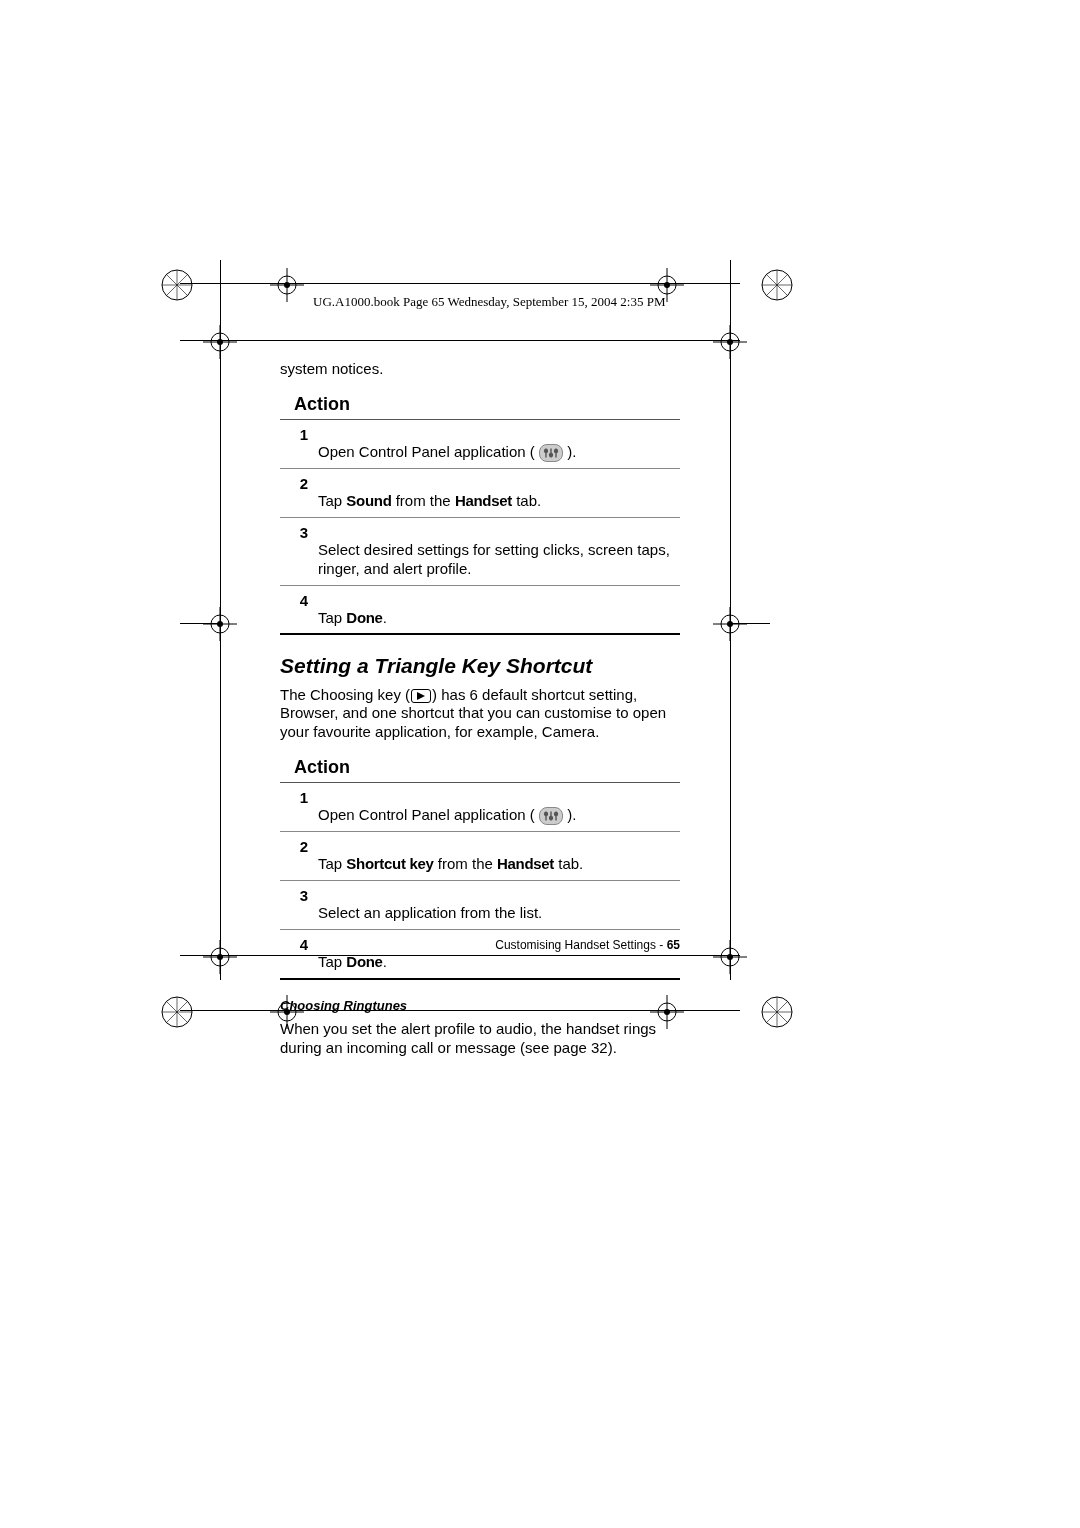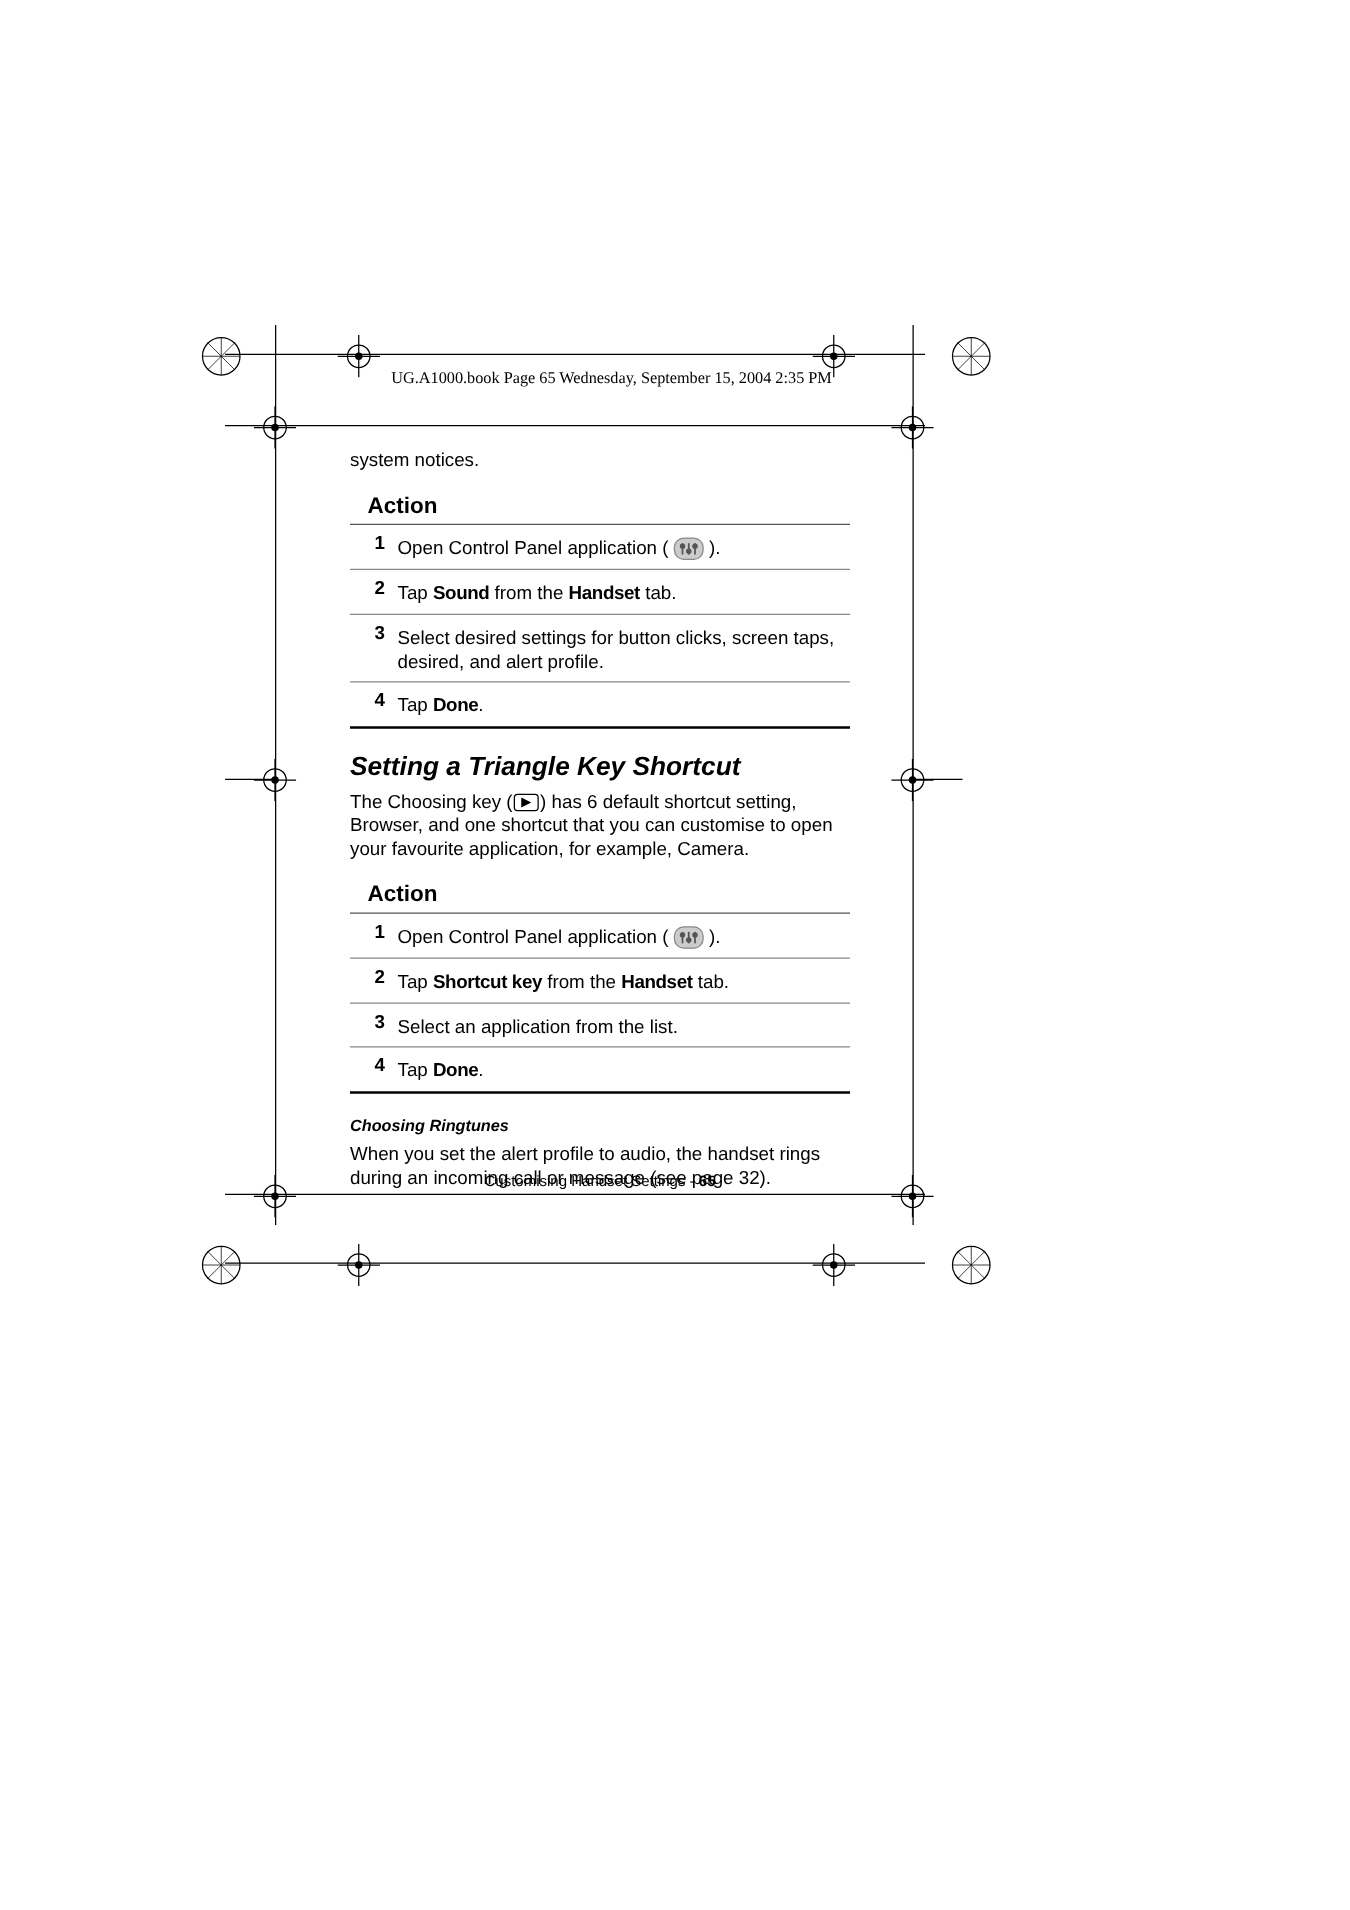--- a/index.html
+++ b/index.html
@@ -48,21 +48,21 @@
   .step-num {
     display: table-cell;
     width: 28px;
     font-weight: bold;
     padding: 6px 0 6px 0;
     vertical-align: top;
     text-align: right;
   }
   .step-text {
     display: table-cell;
-    padding: 10px 4px 6px 10px;
+    padding: 23px 4px 6px 10px;
     vertical-align: top;
   }
   .step-sep {
     border-top: 1px solid #888;
   }
   .steps-end {
     border-top: 2px solid #000;
     height: 0;
     margin-bottom: 18px;
   }
@@ -85,21 +85,21 @@
     font-style: italic;
     font-weight: bold;
     font-size: 13px;
     margin: 16px 0 6px 0;
   }
   .footer {
     position: absolute;
     left: 280px;
     top: 938px;
     width: 400px;
-    text-align: center;
+    text-align: right;
     font-size: 12px;
   }
   .footer .pg {
     font-weight: bold;
   }
   .icon-pill {
     display: inline-block;
     width: 22px;
     height: 16px;
     border-radius: 8px;
@@ -301,21 +301,21 @@
       </div>
     </div>
     <div class="step-row">
       <div class="step-num step-sep">2</div>
       <div class="step-text step-sep">
         <span>Tap </span><span class="ui-bold">Sound</span><span> from the </span><span class="ui-bold">Handset</span><span> tab.</span>
       </div>
     </div>
     <div class="step-row">
       <div class="step-num step-sep">3</div>
-      <div class="step-text step-sep">Select desired settings for button clicks, screen taps, desired, and alert profile.</div>
+      <div class="step-text step-sep">Select desired settings for setting clicks, screen taps, ringer, and alert profile.</div>
     </div>
     <div class="step-row">
       <div class="step-num step-sep">4</div>
       <div class="step-text step-sep">
         <span>Tap </span><span class="ui-bold">Done</span><span>.</span>
       </div>
     </div>
   </div>
   <div class="steps-end"></div>
 

